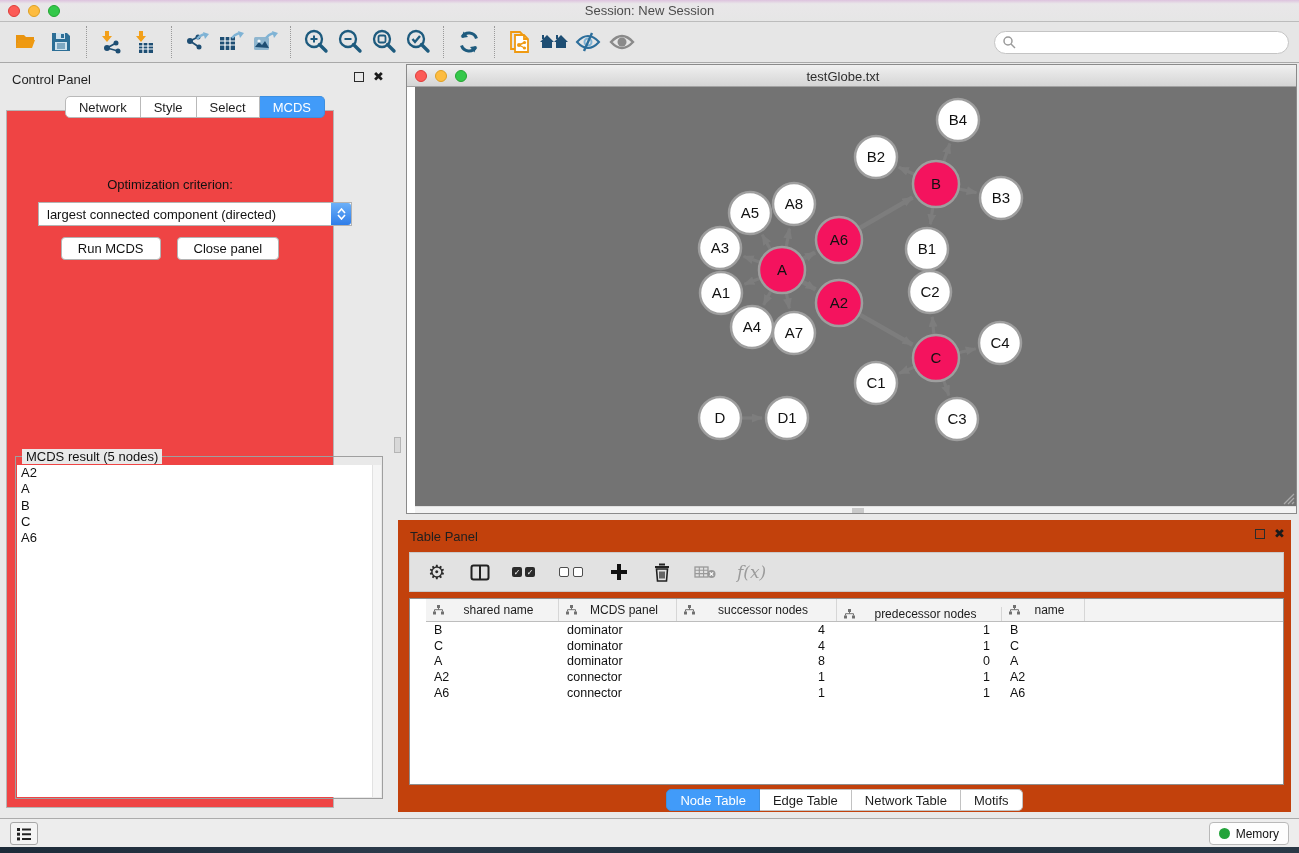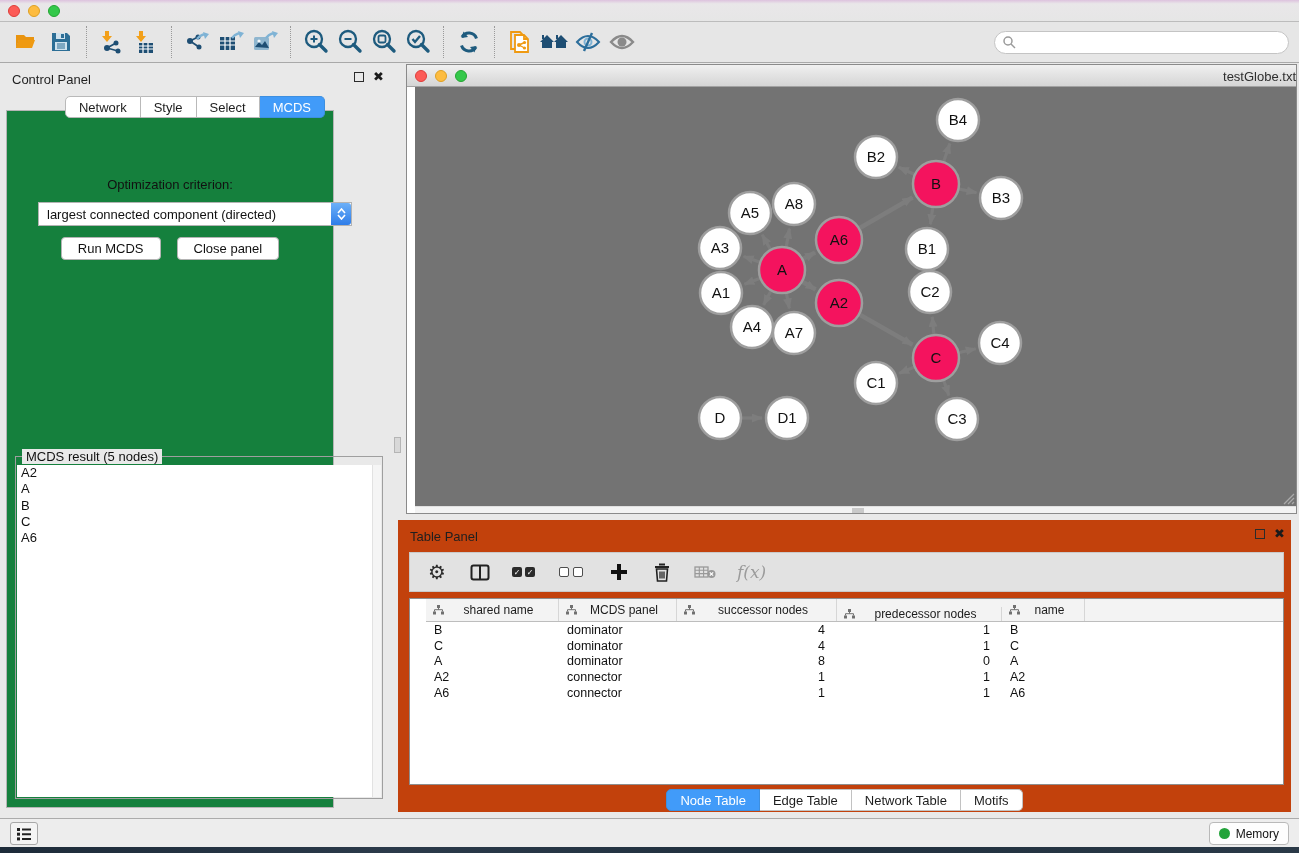--- a/index.html
+++ b/index.html
@@ -36,21 +36,21 @@
   .close-ic { font-size:13px; font-weight:bold; color:#1b1b1b; line-height:10px; }
 
   .cp-tabs { position:absolute; left:0; top:33px; width:100%; display:flex; justify-content:center; z-index:3; }
   .cp-tab { height:22px; padding:0 13px; background:#fff; border:1px solid #b9b9b9; border-left:none;
     display:flex; align-items:center; font-size:13px; color:#1d1d1d; }
   .cp-tab:first-child { border-left:1px solid #b9b9b9; border-radius:5px 0 0 5px; }
   .cp-tab:last-child { border-radius:0 5px 5px 0; }
   .cp-tab.active { background:#419bf9; border-color:#3d8fe0; color:#fff; }
 
   .cp-box { position:absolute; left:6px; top:47px; width:328px; height:698px;
-    border:1px solid #b5b5b5; background:#15803d; }
+    border:1px solid #b5b5b5; background:#ef4444; }
   .opt-label { position:absolute; left:0; width:100%; top:66px; text-align:center; font-size:13px; color:#111; }
   .dropdown { position:absolute; left:31px; top:91px; width:314px; height:24px; background:#fff;
     border:1px solid #b3b3b3; border-radius:0; display:flex; align-items:center; }
   .dropdown .val { flex:1; padding-left:8px; font-size:13px; color:#111; white-space:nowrap; overflow:hidden; }
   .dd-step { width:20px; height:22px; border-radius:0 3px 3px 0; background:linear-gradient(#6cb0f8,#2e7de9);
     display:flex; flex-direction:column; align-items:center; justify-content:center; color:#fff; }
   .dd-step svg { display:block; }
   .btn-row { position:absolute; left:0; top:126px; width:100%; display:flex; justify-content:center; gap:16px; }
   .pbtn { height:23px; padding:0 16px; background:#fff; border:1px solid #b3b3b3; border-radius:4px;
     font-size:13px; color:#111; display:flex; align-items:center; }
@@ -62,21 +62,21 @@
   .result-scroll { position:absolute; top:8px; right:1px; width:9px; bottom:1px; background:#f5f5f5; border-left:1px solid #e2e2e2; }
 
   .divider { position:absolute; left:390px; top:63px; width:16px; height:755px; background:#e9e9e9; }
   .div-thumb { position:absolute; left:4px; top:374px; width:7px; height:16px; background:#d8d8d8; border:1px solid #b5b5b5; }
 
   
   .net-window { position:absolute; left:406px; top:64px; width:891px; height:450px;
     border:1px solid #8a8a8a; background:#fff; }
   .net-titlebar { position:absolute; left:0; top:0; right:0; height:22px;
     background:linear-gradient(#f0f0f0,#d5d5d5); border-bottom:1px solid #a2a2a2; }
-  .net-titlebar .title { position:absolute; left:0; right:0; top:4px; text-align:right; font-size:13px; color:#2e2e2e; }
+  .net-titlebar .title { position:absolute; left:0; right:17px; top:4px; text-align:center; font-size:13px; color:#2e2e2e; }
   .net-canvas { position:absolute; left:0; top:22px; right:0; bottom:0; background:#737373;margin-left:8px; }
   .net-hscroll { position:absolute; left:0; bottom:0; right:0; height:7px; background:#f3f3f3; border-top:1px solid #e0e0e0; }
   .net-hthumb { position:absolute; left:437px; top:1px; width:12px; height:5px; background:#c9c9c9; }
   .resize-grip { position:absolute; right:1px; bottom:8px; }
 
   
   .table-panel { position:absolute; left:398px; top:520px; width:893px; height:292px; background:#c2410c; }
   .tp-toolbar { position:absolute; left:11px; top:32px; width:875px; height:40px; background:#e2e2e2;
     border:1px solid #c9c9c9; display:flex; align-items:center; gap:21px; padding-left:16px; }
   .tp-ic { display:flex; align-items:center; justify-content:center; min-width:22px; height:24px; }
@@ -118,20 +118,21 @@
 <body>
 
 <div class="app">
 
   <div class="titlebar">
     <div class="lights">
       <div class="light r"></div>
       <div class="light y"></div>
       <div class="light g"></div>
     </div>
+    <div class="title">Session: New Session</div>
   </div>
 
   <div class="toolbar">
     <div class="tbtn">
       <svg width="28" height="26" viewBox="0 0 28 26">
           <path d="M3 6h8l2 2h8v3H6L3 19z" fill="#e9940f"></path>
           <path d="M3 6v13l3-8h15l-3 8H3z" fill="#c87c08"></path>
           <path d="M6 11h16l-3 8H3z" fill="#ef9a12"></path>
         </svg>
     </div>

